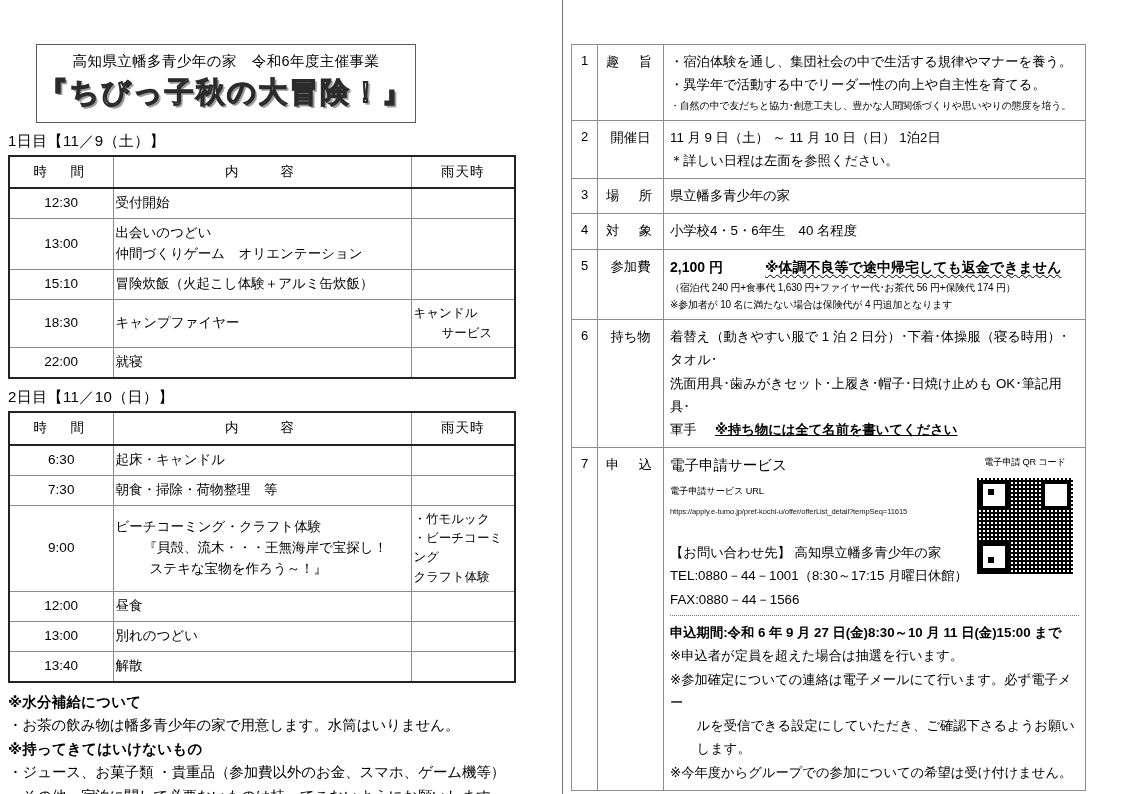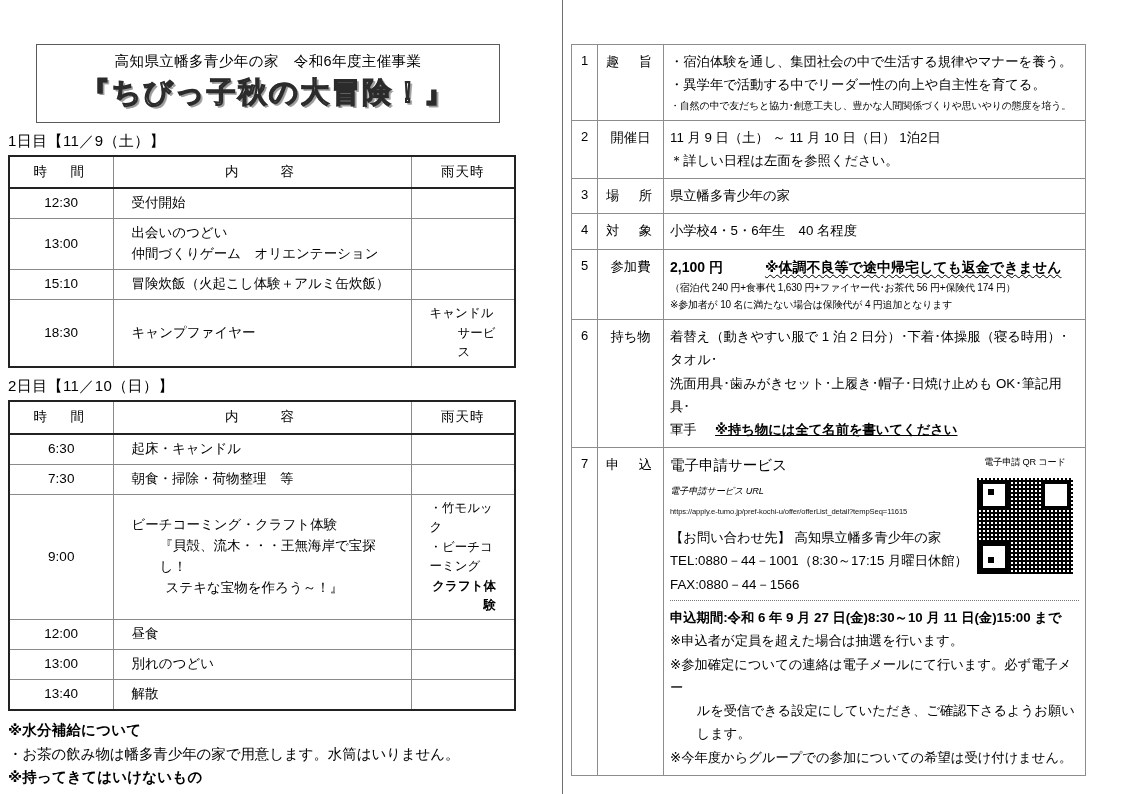--- a/index.html
+++ b/index.html
@@ -32,21 +32,21 @@
     width: 561px;
     position: relative;
     padding: 44px 0 0 0;
     box-sizing: border-box;
     border-left: 1px solid #6f6f6f;
   }
 
   
   #title-box {
     margin-left: 36px;
-    width: 464px;
+    width: 380px;
     border: 1px solid #5a5a5a;
     box-sizing: border-box;
     padding: 7px 0 9px 0;
     text-align: center;
   }
   #title-sub {
     font-size: 14.5px;
     letter-spacing: 0.4px;
     line-height: 1.35;
     white-space: pre;
@@ -75,41 +75,41 @@
   
   table.sched {
     margin-left: 8px;
     width: 508px;
     border-collapse: collapse;
     table-layout: fixed;
     font-size: 13.5px;
   }
   table.sched th, table.sched td {
     border: 1px solid #8a8a8a;
-    padding: 4px 18px;
+    padding: 4px 2px;
     vertical-align: middle;
     line-height: 1.55;
   }
   table.sched thead th {
     border-bottom: 2px solid #222;
     font-weight: normal;
     text-align: center;
     letter-spacing: 5px;
     padding: 5px 6px;
   }
   table.sched thead th.hdr-rain { letter-spacing: 1px; }
   table.sched {
     border: 2px solid #222;
   }
   .col-time  { width: 104px; text-align: center; }
   .col-body  { width: 298px; text-align: left; }
   .col-rain  { width: 104px; text-align: left; }
   td.c-time  { text-align: center; }
   td.c-rain  { font-size: 12.5px; line-height: 1.6; }
-  .rain-ind { display:block; text-align:right;font-weight:bold; }
+  .rain-ind { display:block; text-align:left; }
   .ind1 { padding-left: 28px; }
   .ind2 { padding-left: 34px; }
 
   
   #notes {
     margin: 8px 0 0 8px;
     width: 520px;
     font-size: 14.5px;
     line-height: 1.62;
   }
@@ -250,20 +250,27 @@
         <tr>
           <td class="c-time">18:30</td>
           <td>
             <span class="l">キャンプファイヤー</span>
           </td>
           <td class="c-rain">
             <span class="l">キャンドル</span>
             <span class="l ind1">サービス</span>
           </td>
         </tr>
+        <tr>
+          <td class="c-time">22:00</td>
+          <td>
+            <span class="l">就寝</span>
+          </td>
+          <td class="c-rain"></td>
+        </tr>
       </tbody>
     </table>
 
     <div class="day-label">2日目【11／10（日）】</div>
     <table class="sched">
       <colgroup>
           <col class="col-time">
           <col class="col-body">
           <col class="col-rain">
         </colgroup>
@@ -403,23 +410,23 @@
           </td>
         </tr>
 
         <tr>
           <td class="no">7</td>
           <td class="lbl">申　込</td>
           <td class="val">
             <div class="apply-wrap">
               <div class="apply-left">
                 <span class="l" style="font-size:14.5px;">電子申請サービス</span>
-                <span class="l xsmall" style="margin-top:4px;font-style:italic;">電子申請サービス URL</span>
+                <span class="l xsmall" style="margin-top:4px;">電子申請サービス URL</span>
                 <span class="l tiny-url" style="margin-top:6px;">https://apply.e-tumo.jp/pref-kochi-u/offer/offerList_detail?tempSeq=11615</span>
-                <span class="l" style="margin-top:8px;">【お問い合わせ先】 高知県立幡多青少年の家</span>
+                <span class="l" style="margin-top:23px;">【お問い合わせ先】 高知県立幡多青少年の家</span>
                 <span class="l">TEL:0880－44－1001（8:30～17:15 月曜日休館）</span>
                 <span class="l">FAX:0880－44－1566</span>
               </div>
               <div class="apply-right">
                 <span class="qr-cap">電子申請 QR コード</span>
                 <div class="qr-box">
                   <span class="qr-e3"></span>
                   <span class="qr-e-core qr-c1"></span>
                   <span class="qr-e-core qr-c2"></span>
                   <span class="qr-e-core qr-c3"></span>

